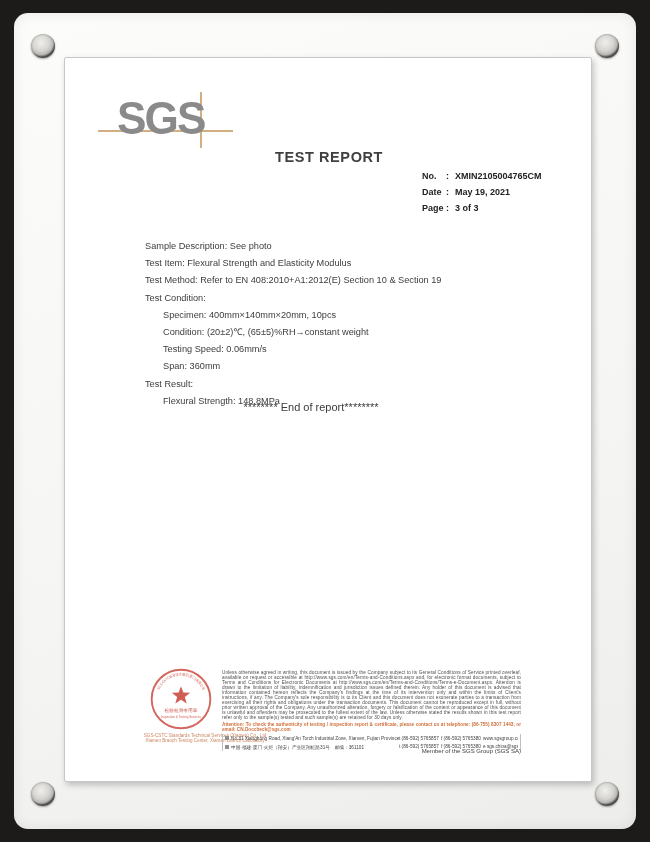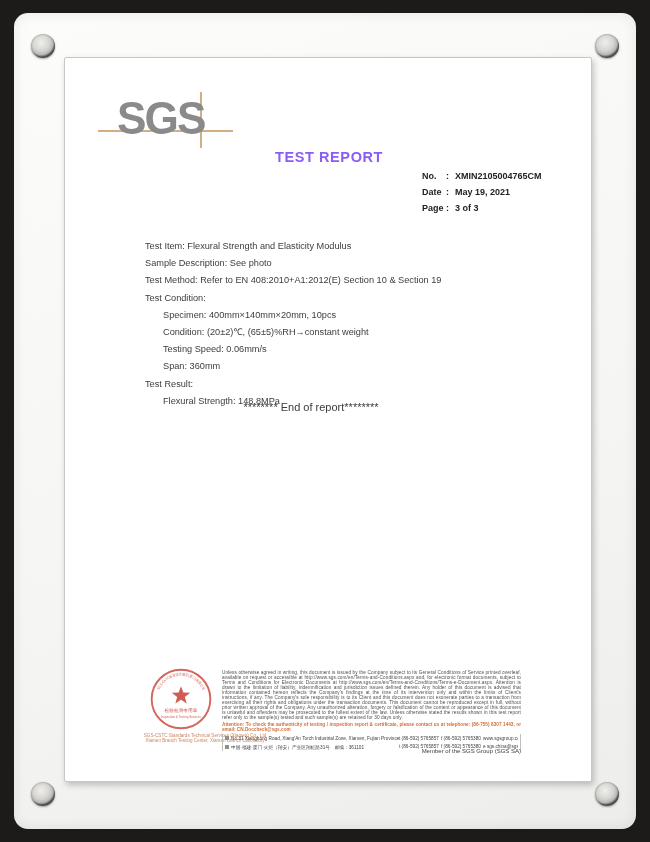--- a/index.html
+++ b/index.html
@@ -35,21 +35,21 @@
   .logo-text{
     position:absolute;left:52px;top:37px;font-size:46px;line-height:1;
     font-weight:bold;letter-spacing:-2px;color:var(--logo-gray);
     transform:scaleX(.96);transform-origin:left top;
   }
   .logo-hline{position:absolute;left:33px;top:72px;width:135px;height:2px;background:var(--tan);opacity:.8;}
   .logo-vline{position:absolute;left:135px;top:34px;width:2px;height:56px;background:var(--tan);opacity:.8;}
 
   .title{
     position:absolute;left:0;top:91px;width:528px;text-align:center;
-    font-size:14.5px;font-weight:bold;letter-spacing:.6px;color:#8b5cf6;
+    font-size:14.5px;font-weight:bold;letter-spacing:.6px;color:#404040;
   }
 
   .meta{position:absolute;left:333px;top:110px;font-size:9px;font-weight:bold;color:#222;}
   .meta-row{display:flex;height:16px;align-items:center;margin-left:24px;}
   .meta-label{width:24px;}
   .meta-colon{width:9px;}
   .meta-value{white-space:nowrap;}
 
   .body-lines{
     position:absolute;left:80px;top:180px;width:400px;
@@ -119,22 +119,22 @@
         <span class="meta-value">May 19, 2021</span>
       </div>
       <div class="meta-row">
         <span class="meta-label">Page</span>
         <span class="meta-colon">:</span>
         <span class="meta-value">3 of 3</span>
       </div>
     </div>
 
     <div class="body-lines" id="body-lines">
+        <div class="line">Sample Description: See photo</div>
         <div class="line">Test Item: Flexural Strength and Elasticity Modulus</div>
-        <div class="line">Sample Description: See photo</div>
         <div class="line">Test Method: Refer to EN 408:2010+A1:2012(E) Section 10 &amp; Section 19</div>
         <div class="line">Test Condition:</div>
         <div class="line indent">Specimen: 400mm×140mm×20mm, 10pcs</div>
         <div class="line indent">Condition: (20±2)℃, (65±5)%RH→constant weight</div>
         <div class="line indent">Testing Speed: 0.06mm/s</div>
         <div class="line indent">Span: 360mm</div>
         <div class="line">Test Result:</div>
         <div class="line indent">Flexural Strength: 148.8MPa</div>
       </div>
 

